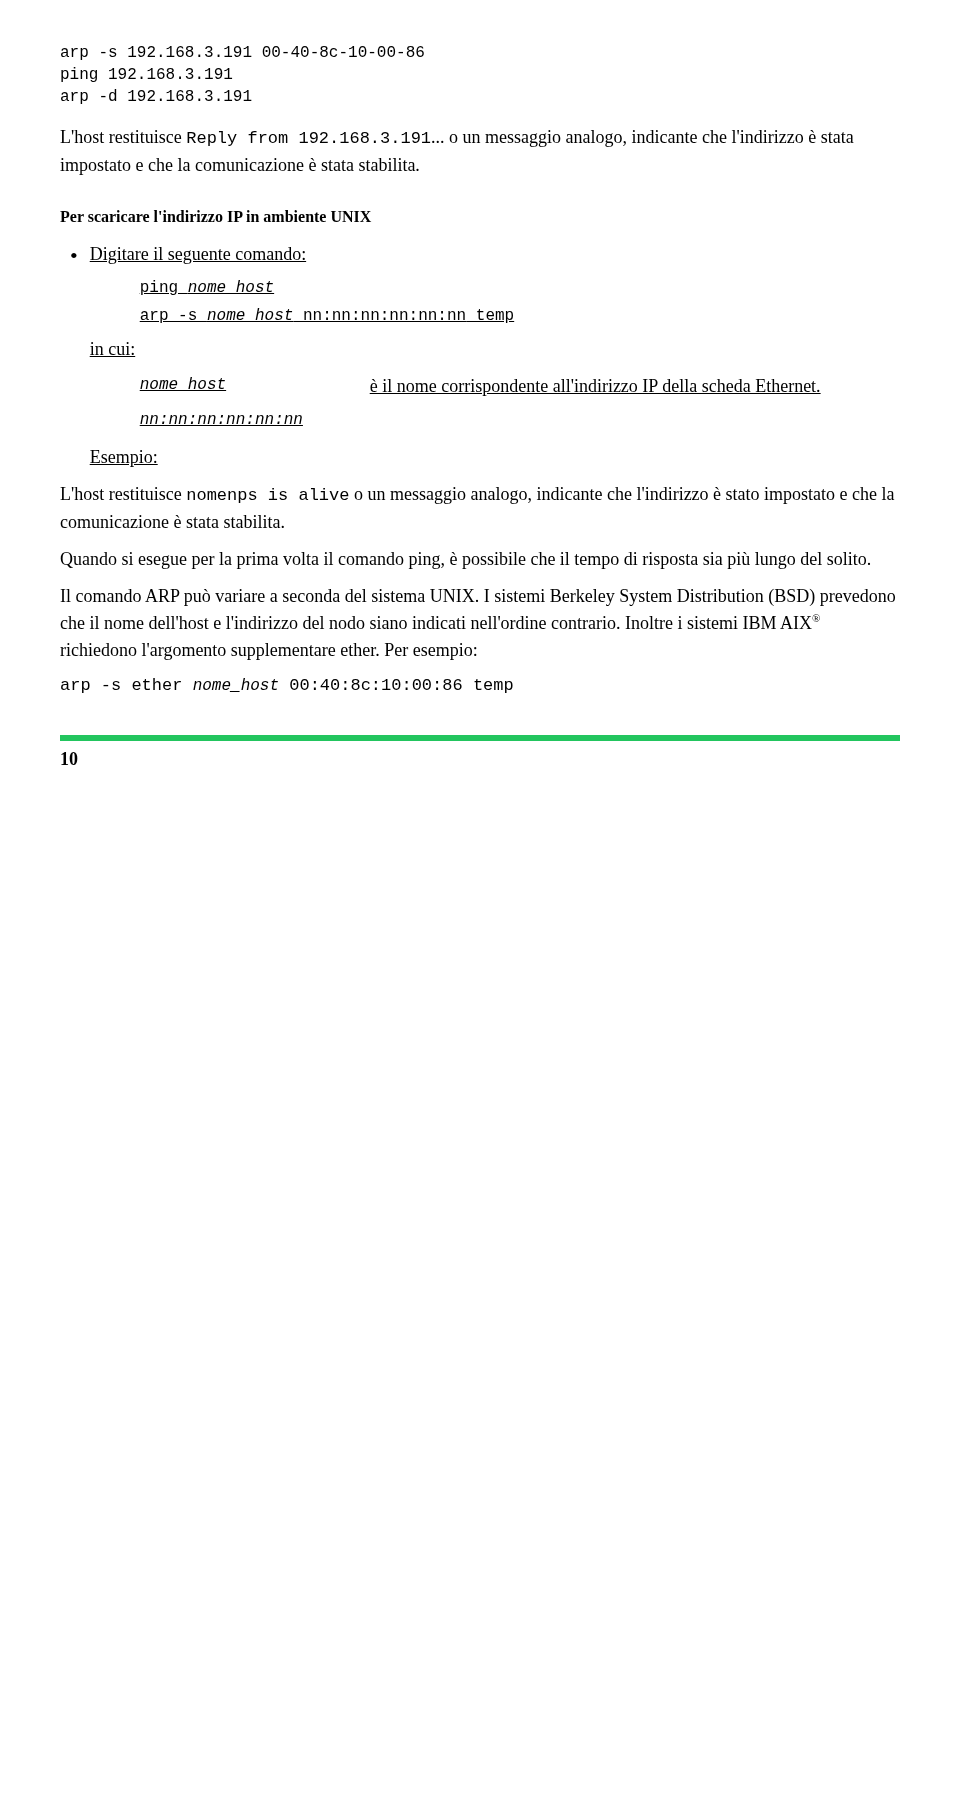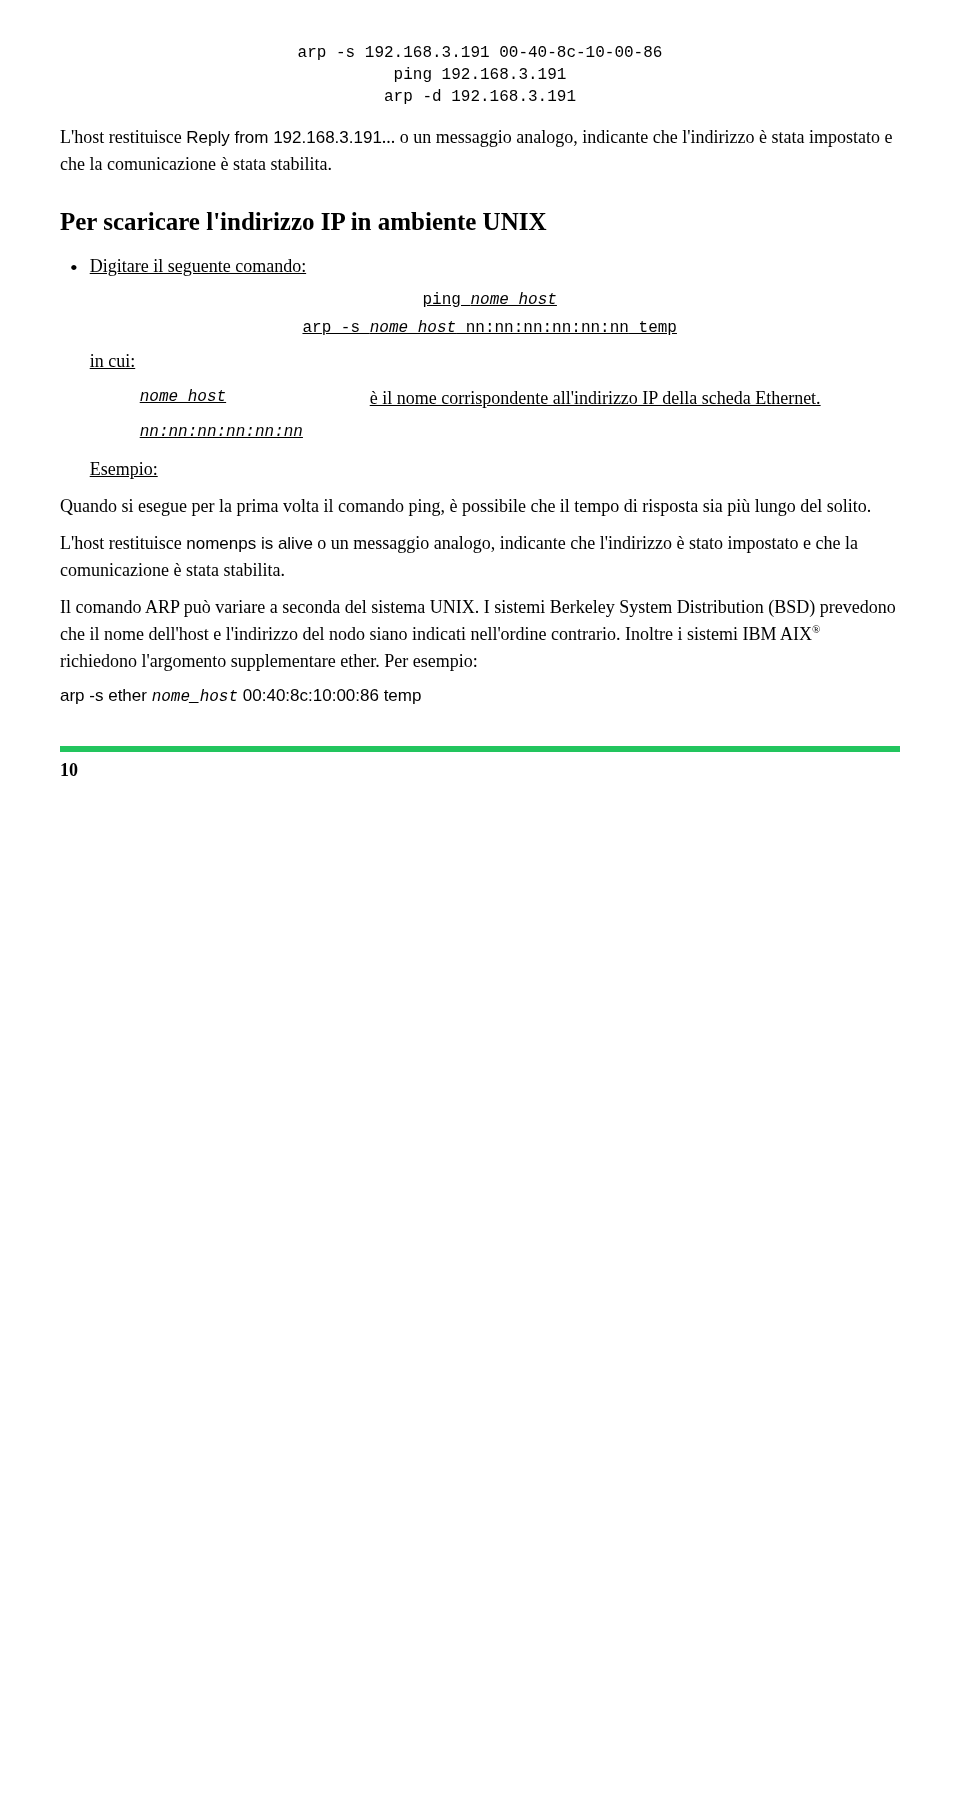--- a/index.html
+++ b/index.html
@@ -21,46 +21,45 @@
     .page-content {
       max-width: 840px;
       margin: 0 auto;
     }
 
     .intro-block {
       margin-bottom: 18px;
     }
 
     .code-inline {
-      font-family: Liberation Sans, sans-serif;
+      font-family: Liberation Mono, monospace;
       font-size: 17px;
       margin-top: 47px;
     }
 
     .code-block {
       font-family: 'Courier New', Courier, monospace;
       font-size: 16px;
       display: block;
       margin: 4px 0 4px 0;
-      text-align: center;
     }
 
     .italic-code {
       font-family: 'Courier New', Courier, monospace;
       font-style: italic;
       font-size: 16px;
     }
 
     p {
       margin-bottom: 10px;
       line-height: 1.5;
     }
 
     .section-heading {
-      font-size: 25px;
+      font-size: 16px;
       font-weight: bold;
       margin-top: 28px;
       margin-bottom: 14px;
       line-height: 1.3;
     }
 
     .bullet-item {
       display: flex;
       align-items: flex-start;
       margin-bottom: 6px;
@@ -180,26 +179,26 @@
           <div class="col-left">nn:nn:nn:nn:nn:nn</div>
         </div>
       </div>
 
       
       <div class="esempio-label">Esempio:</div>
 
     </div>
   </div>
 
-  <p>Quando si esegue per la prima volta il comando ping, è possibile che il tempo di risposta sia più lungo del solito.</p>
-
   <p>
     <span>L'host restituisce </span><span class="code-inline">nomenps is alive</span><span> o un messaggio analogo, indicante che l'indirizzo è stato impostato e che la comunicazione è stata stabilita.</span>
   </p>
 
+  <p>Quando si esegue per la prima volta il comando ping, è possibile che il tempo di risposta sia più lungo del solito.</p>
+
   <p>
     <span>Il comando ARP può variare a seconda del sistema UNIX. I sistemi Berkeley System Distribution (BSD) prevedono che il nome dell'host e l'indirizzo del nodo siano indicati nell'ordine contrario. Inoltre i sistemi IBM AIX</span><span class="superscript">®</span><span> richiedono l'argomento supplementare ether. Per esempio:</span>
   </p>
 
   <div style="margin-top: 8px; margin-bottom: 20px;">
     <span class="code-inline">arp -s ether </span><span class="italic-code">nome_host</span><span class="code-inline"> 00:40:8c:10:00:86 temp</span>
   </div>
 
   <div class="page-number-area">
     <span class="page-number">10</span>

